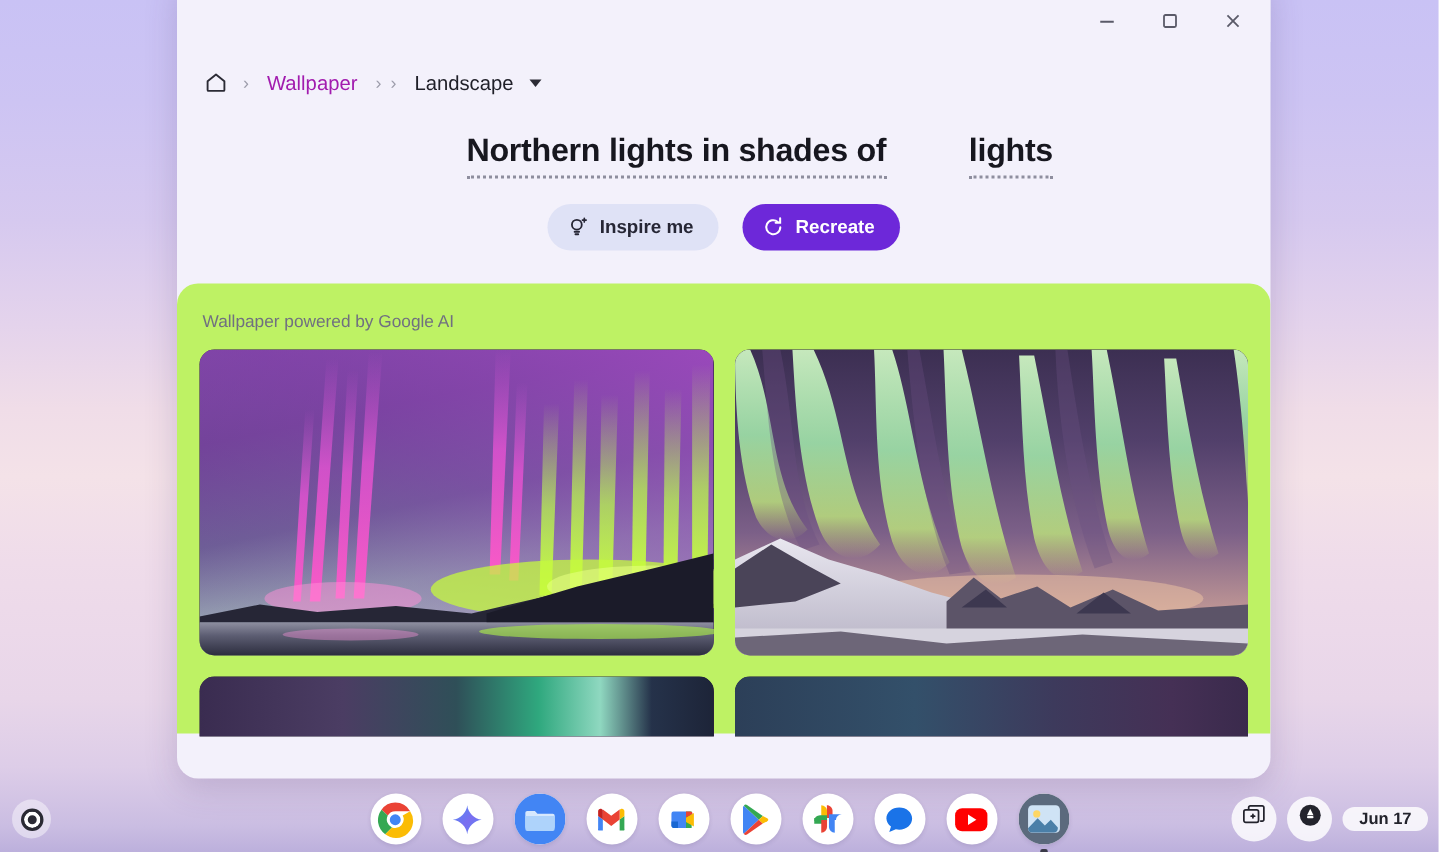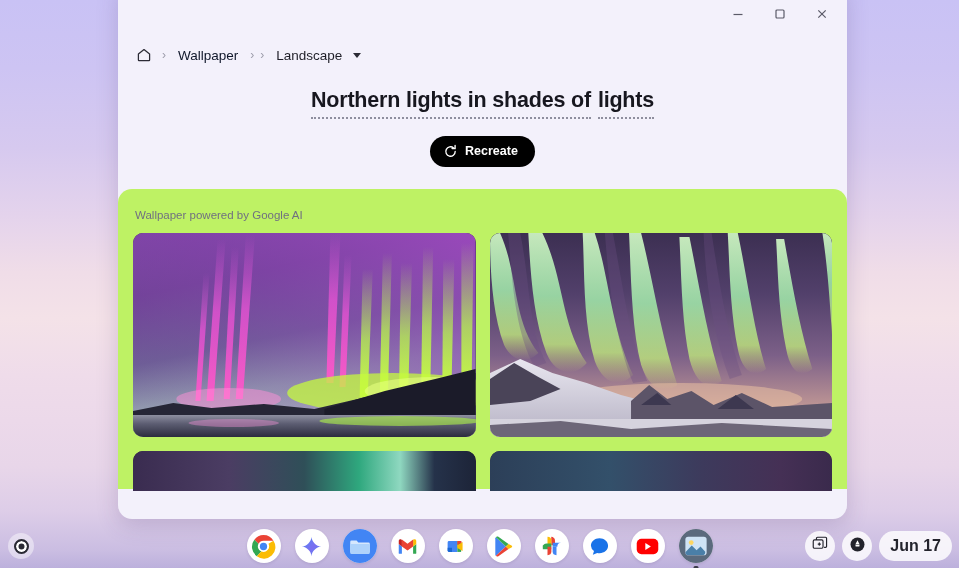--- a/index.html
+++ b/index.html
@@ -53,21 +53,21 @@
 
   
   .breadcrumb {
     display: flex; align-items: center;
     padding: 8px 0 0 16px;
     height: 46px;
     gap: 2px;
   }
   .crumb {
     font-size: 13.5px;
-    color: #0f172a;
+    color: #a21caf;
     padding: 4px 8px;
     white-space: nowrap;
   }
   .crumb.current { color: #1f1f28; font-weight: 400; padding-right: 2px; }
   .crumb-sep {
     color: #9d9dab; font-size: 12px; padding: 0 2px;
     display: flex; align-items: center;
   }
   .home-icon { display: flex; align-items: center; padding: 4px 6px 4px 2px; color: #2b2b35; }
   .caret {
@@ -83,37 +83,38 @@
   .prompt-line {
     display: inline-flex; align-items: baseline;
     gap: 7px;
     font-size: 21.5px; font-weight: 700; color: #17171f;
     letter-spacing: -.2px;
   }
   .prompt-seg {
     border-bottom: 2px dotted #8e8e9e;
     padding-bottom: 4px;
     line-height: 1.15;
+    margin-left: 48px;
   }
 
   
   .actions {
     display: flex; justify-content: center; gap: 16px;
     margin-top: 17px;
   }
   .pill {
     display: inline-flex; align-items: center; gap: 7px;
     border: none; cursor: pointer;
     border-radius: 999px;
     font-family: "Liberation Sans", sans-serif;
     font-size: 12.5px; font-weight: 700;
     padding: 8px 17px 8px 13px;
   }
   .pill.inspire { background: #dfe2f6; color: #262635; }
-  .pill.recreate { background: #000000; color: #ffffff; }
+  .pill.recreate { background: #6d28d9; color: #ffffff; }
   .pill svg { display: block; flex: 0 0 auto; }
 
   
   .content-panel {
     margin-top: 22px;
     background: #bef264;
     border-radius: 14px 14px 0 0;
     height: 300px;
     padding: 20px 15px 0 15px;
   }
@@ -179,26 +180,26 @@
     position: absolute; right: 7px;
     display: flex; align-items: center; gap: 7px;
   }
   .tray-btn {
     width: 30px; height: 30px; border-radius: 50%;
     background: rgba(255,255,255,.82);
     display: flex; align-items: center; justify-content: center;
     cursor: pointer;
   }
   .tray-pill {
-    height: 30px; border-radius: 999px;
+    height: 16px; border-radius: 999px;
     background: rgba(255,255,255,.82);
     display: flex; align-items: center; gap: 6px;
     padding: 0 11px;
     cursor: pointer;
-    font-size: 16px; font-weight: 700; color: #23232c;
+    font-size: 11px; font-weight: 700; color: #23232c;
     white-space: nowrap;
   }
   .tray-pill svg { display: block; }
 </style>
 </head>
 <body>
 
 <div id="app-window">
 
   <div class="titlebar">
@@ -235,20 +236,31 @@
   </nav>
 
   <div class="prompt-wrap">
     <div class="prompt-line">
       <span class="prompt-seg">Northern lights in shades of</span>
       <span class="prompt-seg">lights</span>
     </div>
   </div>
 
   <div class="actions">
+    <button class="pill inspire">
+      <span>
+        <svg width="15" height="15" viewBox="0 0 16 16" fill="none" stroke="#262635" stroke-width="1.3">
+          <circle cx="7" cy="6.2" r="3.5"></circle>
+          <line x1="5.4" y1="11.2" x2="8.6" y2="11.2" stroke-linecap="round"></line>
+          <line x1="6" y1="13" x2="8" y2="13" stroke-linecap="round"></line>
+          <path d="M12.3 1.6v2.6M11 2.9h2.6" stroke-linecap="round" stroke-width="1.2"></path>
+        </svg>
+      </span>
+      <span>Inspire me</span>
+    </button>
     <button class="pill recreate">
       <span>
         <svg width="15" height="15" viewBox="0 0 16 16" fill="none" stroke="#ffffff" stroke-width="1.45" stroke-linecap="round">
           <path d="M13 8a5 5 0 1 1-1.75-3.8"></path>
           <path d="M12.9 1.6v3.2H9.7"></path>
         </svg>
       </span>
       <span>Recreate</span>
     </button>
   </div>

